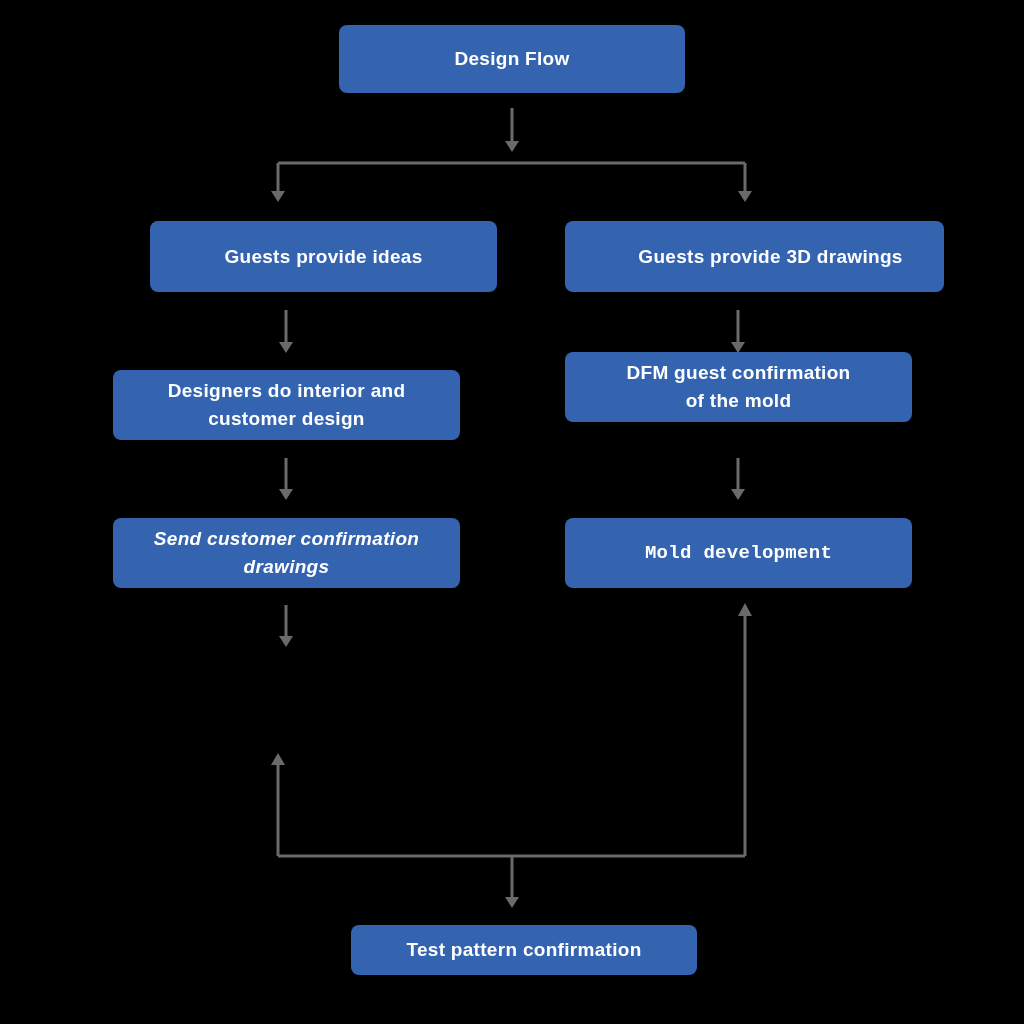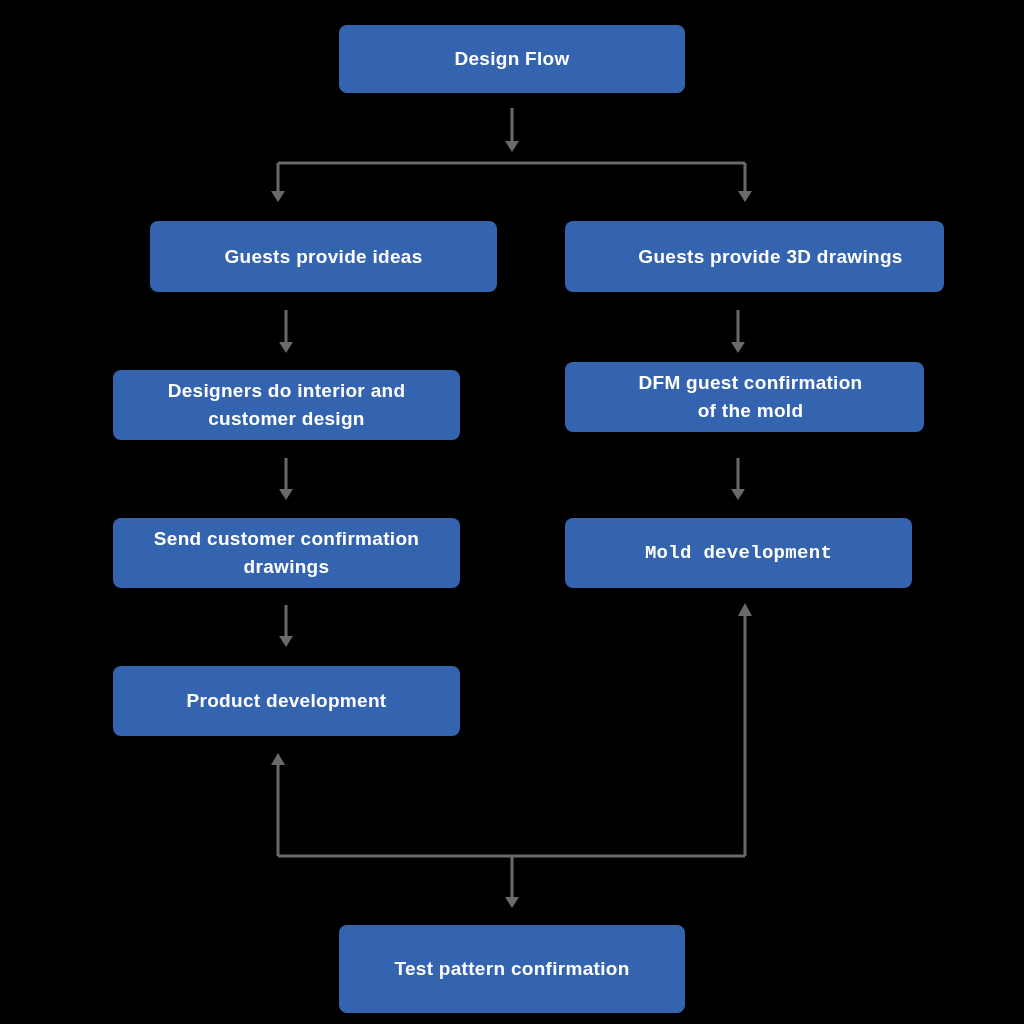--- a/index.html
+++ b/index.html
@@ -39,25 +39,25 @@
     font-size: 19px;
     line-height: 28px;
     letter-spacing: 0.3px;
     white-space: pre-line;
   }
   
   .n-design-flow   { left: 339px; top:  25px; width: 346px; height: 68px; }
   .n-guests-ideas  { left: 113px; top: 221px; width: 347px; height: 71px; margin-left: 37px; }
   .n-guests-3d     { left: 565px; top: 221px; width: 347px; height: 71px; padding-left: 32px; }
   .n-designers     { left: 113px; top: 370px; width: 347px; height: 70px; }
-  .n-dfm           { left: 565px; top: 362px; width: 347px; height: 70px; padding-left: 12px; }
-  .n-send-drawings { left: 113px; top: 518px; width: 347px; height: 70px; }
+  .n-dfm           { left: 565px; top: 352px; width: 347px; height: 70px; }
+  .n-send-drawings { left: 113px; top: 518px; width: 347px; height: 70px; font-style: italic; }
   .n-mold-dev      { left: 565px; top: 518px; width: 347px; height: 70px; font-family: Liberation Mono, monospace; }
   .n-product-dev   { left: 113px; top: 666px; width: 347px; height: 70px; }
-  .n-test-pattern  { left: 339px; top: 925px; width: 346px; height: 88px; }
+  .n-test-pattern  { left: 351px; top: 925px; width: 346px; height: 50px; }
 </style>
 </head>
 <body>
 
 <div class="canvas">
 
   <svg class="connector-layer" width="1024" height="1024" viewBox="0 0 1024 1024">
 
     <g>
       <line x1="512" y1="108" x2="512" y2="142"></line>
@@ -129,17 +129,16 @@
 customer design</div>
 
   <div class="node n-dfm">DFM guest confirmation
 of the mold</div>
 
   <div class="node n-send-drawings">Send customer confirmation
 drawings</div>
 
   <div class="node n-mold-dev">Mold development</div>
 
-  <div class="node n-product-dev">Product development</div>
 
   <div class="node n-test-pattern">Test pattern confirmation</div>
 
 </div>
 
 </body></html>

